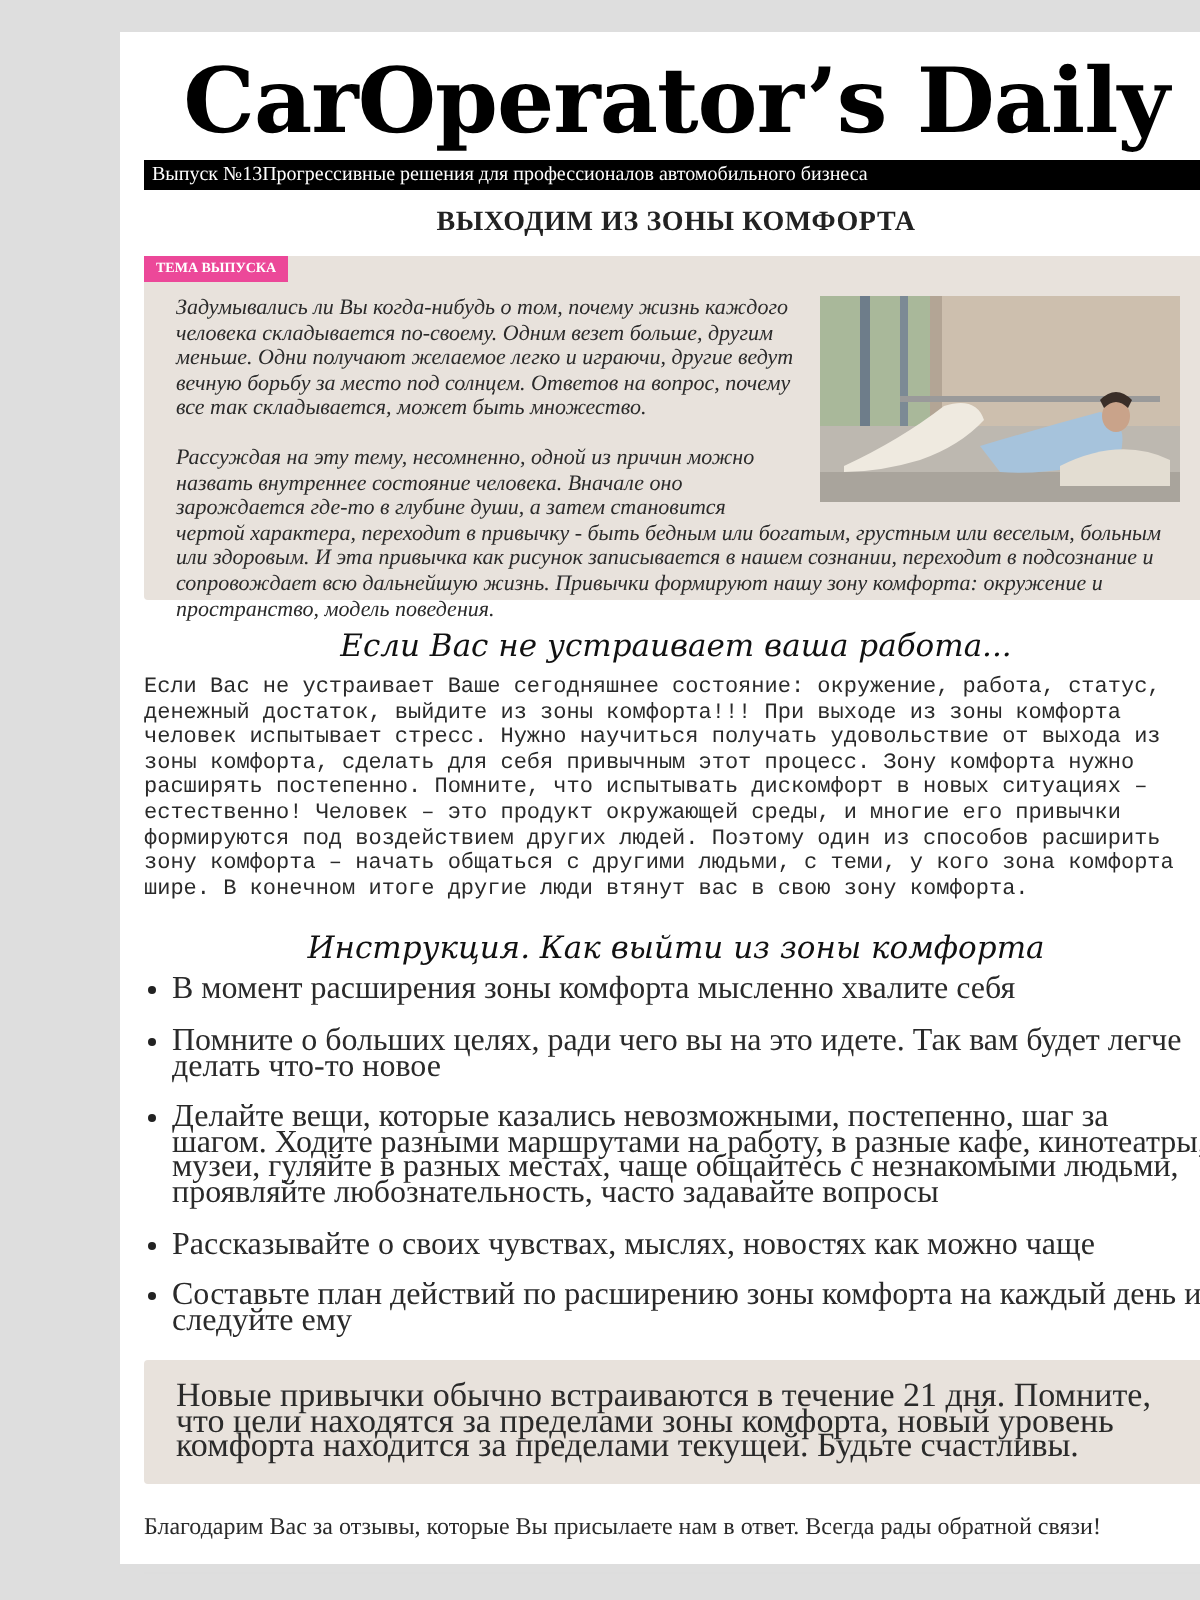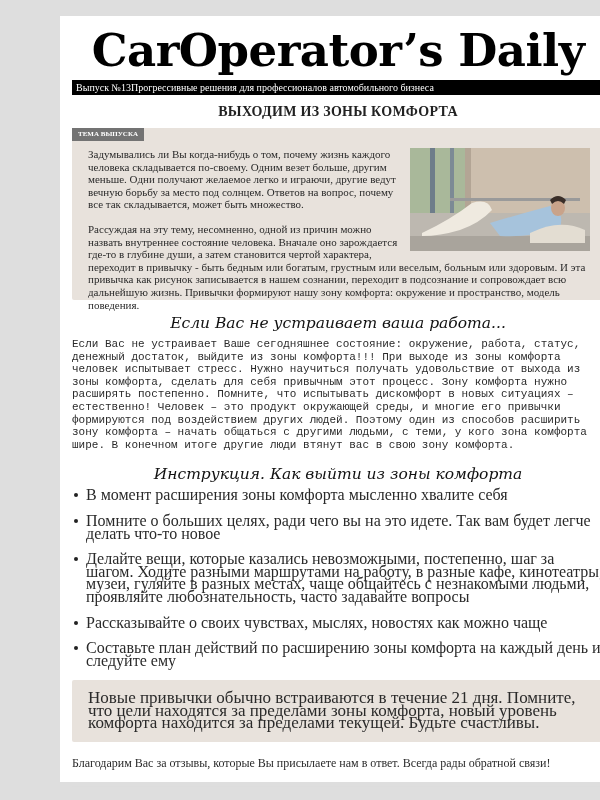--- a/index.html
+++ b/index.html
@@ -3,22 +3,22 @@
 <meta charset="utf-8">
 <style>
   html, body { margin:0; padding:0; }
   body { width:600px; height:800px; background:#dedede; font-family:"DejaVu Serif", serif; color:#222; overflow:hidden; }
   .page { position:absolute; left:60px; top:16px; width:556px; height:766px; background:#fff; box-sizing:border-box; padding:0 12px; }
   .masthead { font-family:"DejaVu Serif", serif; font-weight:bold; font-size:45px; text-align:center; letter-spacing:-0.5px; line-height:54px; margin-top:8px; color:#000; white-space:nowrap; }
   .issue-bar { background:#000; color:#fff; display:flex; justify-content:flex-start; align-items:center; height:15px; font-size:9px; padding:0 4px; margin-top:2px; }
   .issue-bar span { font-family:"Liberation Serif", serif; font-size:10px; }
   .headline { text-align:center; font-weight:bold; font-size:14px; font-family:"Liberation Serif", serif; margin:9px 0 8px; letter-spacing:0.3px; }
   .feature { background:#e8e2dc; border-radius:2px; position:relative; padding:20px 14px 10px 16px; font-family:"Liberation Serif", serif; font-size:11px; line-height:12.6px; color:#2a2a2a; height:172px; box-sizing:border-box; }
-  .tag { position:absolute; left:0; top:0; background:#737373; color:#fff; font-size:7px; padding:2px 6px; height:9px; line-height:9px; font-family:"Liberation Serif", serif; font-weight:bold; }
-  .feature p { margin:0 0 12px; }
+  .tag { position:absolute; left:0; top:0; background:#ec4899; color:#fff; font-size:7px; padding:2px 6px; height:9px; line-height:9px; font-family:"Liberation Serif", serif; font-weight:bold; }
+  .feature p { margin:0 0 12px;font-style:italic; }
   .photo { float:right; width:180px; height:103px; margin:0 0 4px 10px; position:relative; overflow:hidden; background:#cfc6bb; }
   .section-head { display:flex; align-items:center; margin:14px 0 6px;flex-direction:column; }
   .section-head .rule { flex:1; height:1.5px; background:#111; }
   .section-head .title { font-family:"DejaVu Serif", serif; font-style:italic; font-size:15.5px; padding:0 7px; color:#111; white-space:nowrap; }
   .body-text { font-family:Liberation Mono, monospace; font-size:11px; line-height:12.6px; color:#2a2a2a; margin:0; }
   ul.steps { list-style:none; margin:6px 0 0; padding:0; font-family:"Liberation Serif", serif; font-size:16px; line-height:12.6px; color:#2a2a2a; }
   ul.steps li { position:relative; padding-left:14px; margin-bottom:13px; }
   ul.steps li .dot { position:absolute; left:2px; top:4px; width:4px; height:4px; border-radius:50%; background:#222; }
   .note { background:#e8e2dc; border-radius:2px; padding:12px 16px; font-family:"Liberation Serif", serif; font-size:17px; line-height:12.6px; color:#2a2a2a; margin-top:2px; }
   .thanks { font-family:"Liberation Serif", serif; font-size:12px; margin:14px 0 0; color:#2a2a2a; }

